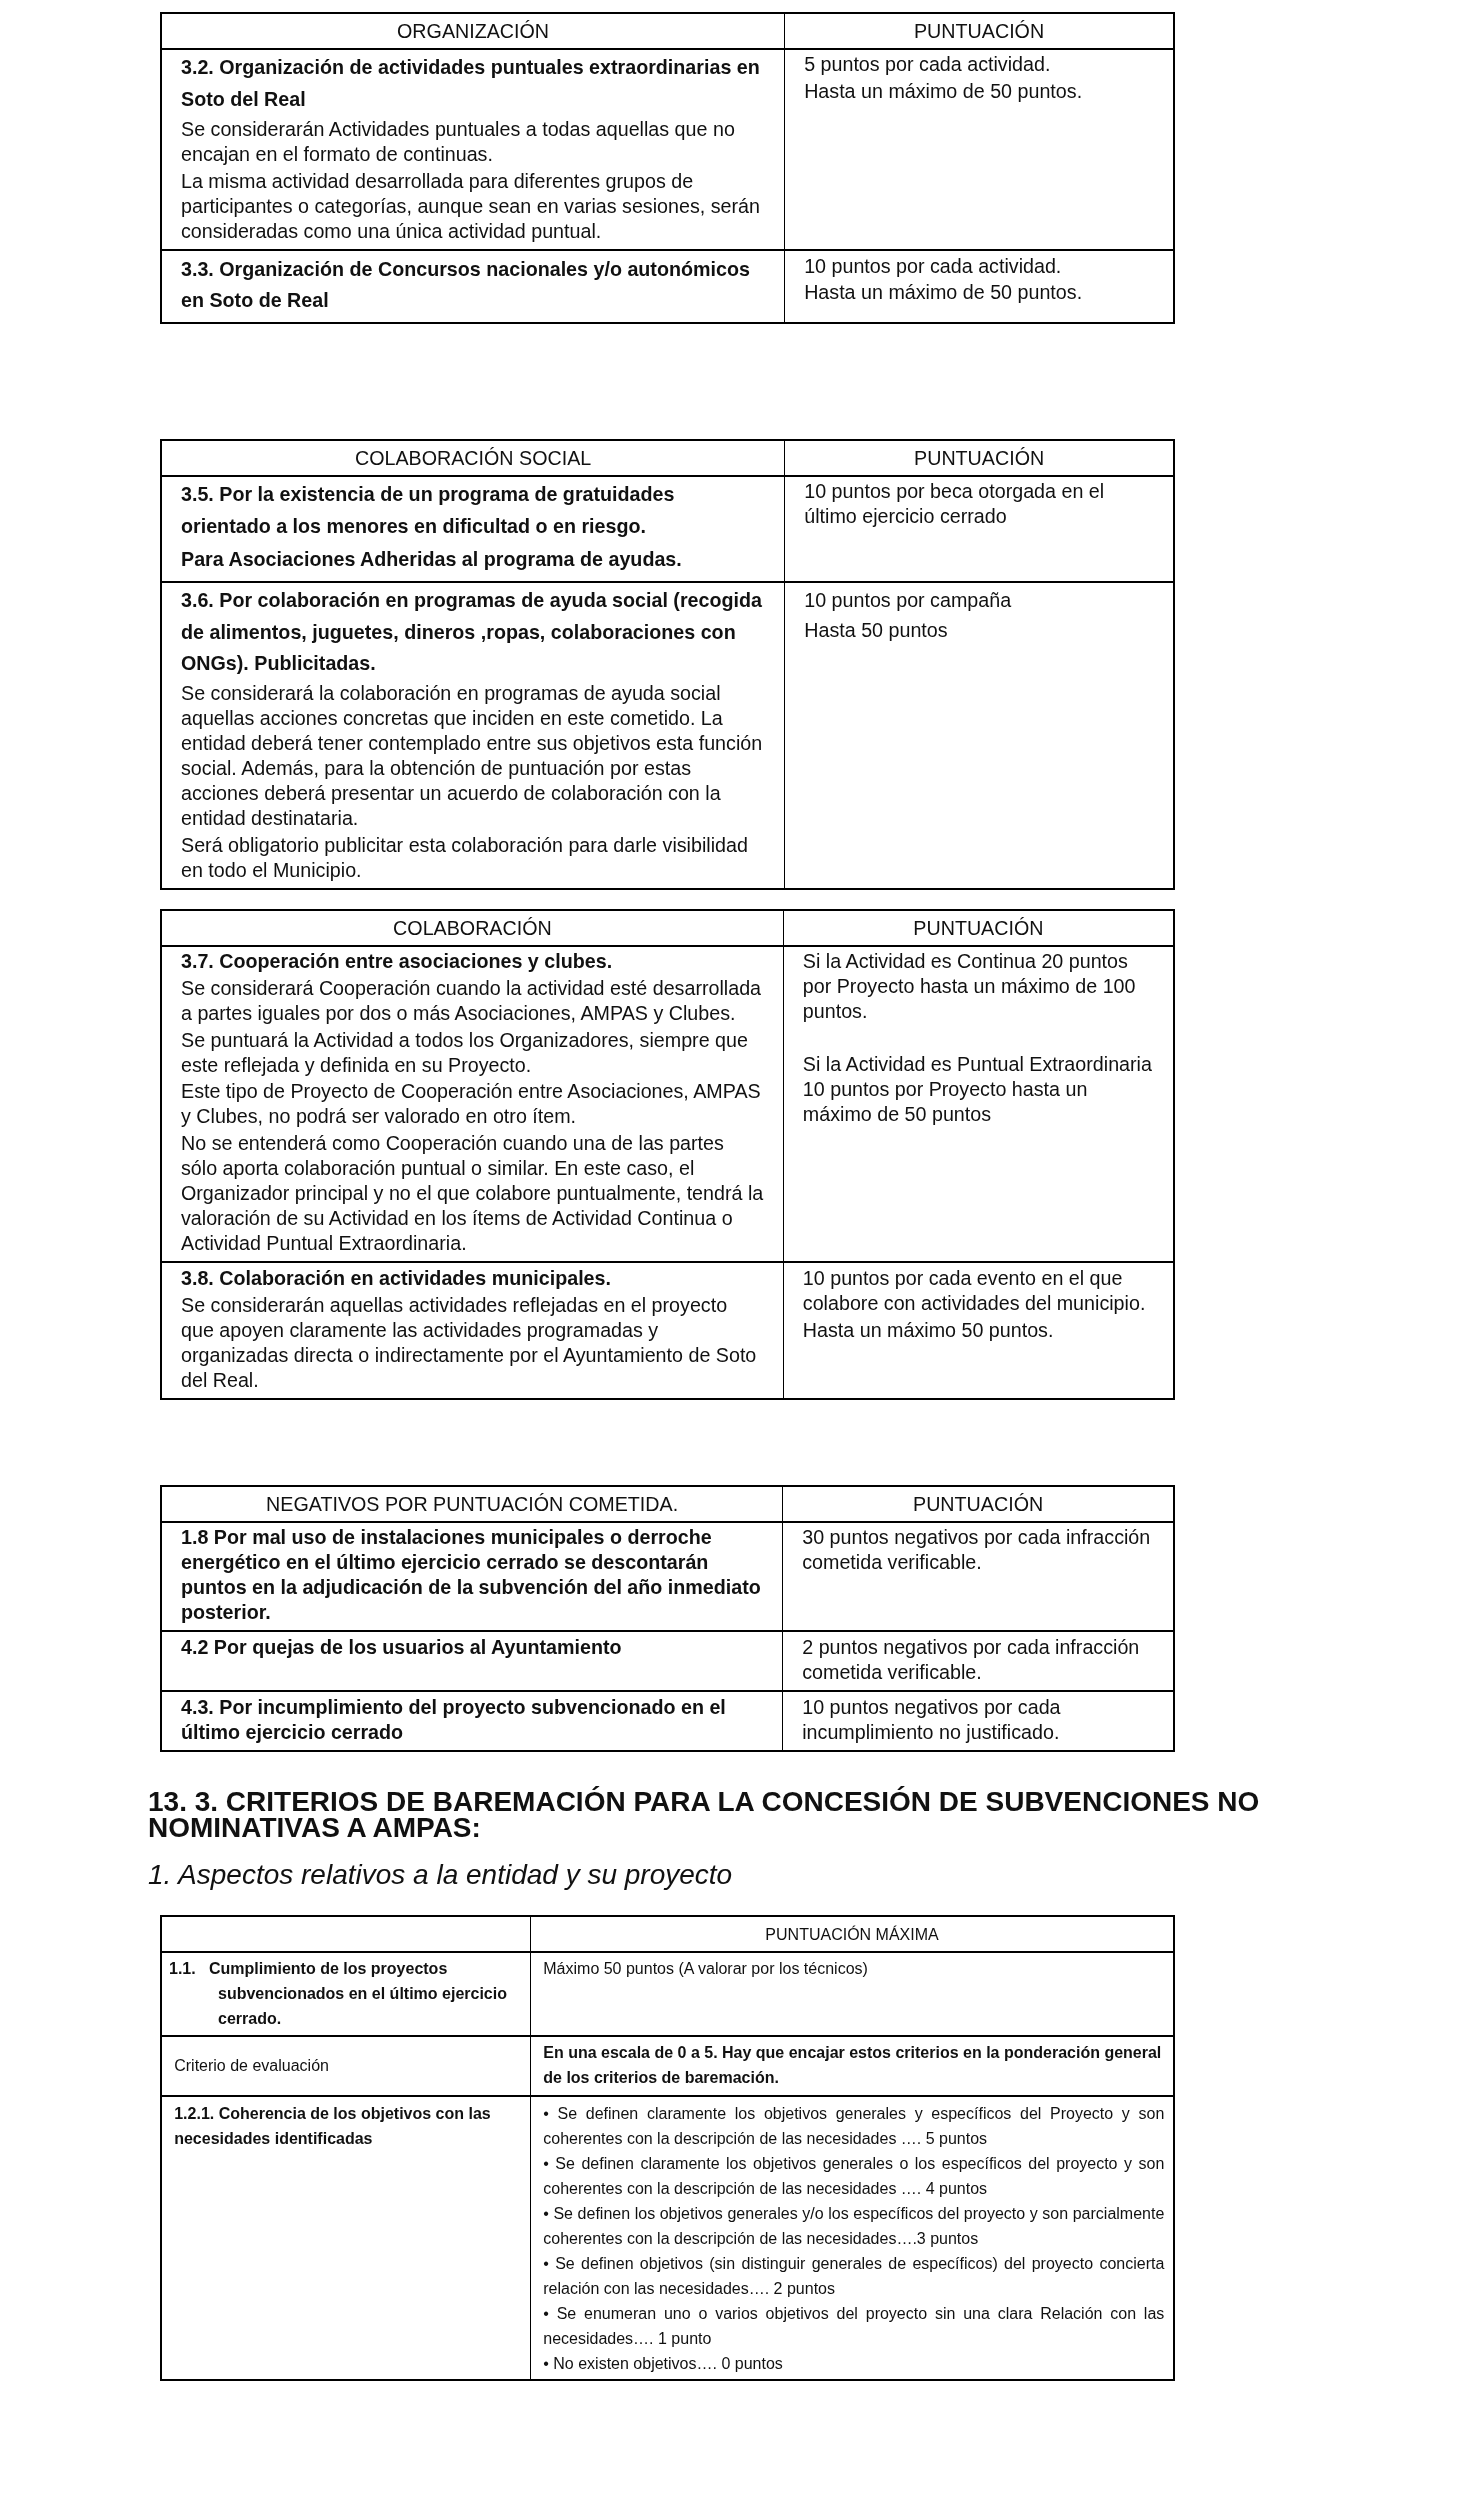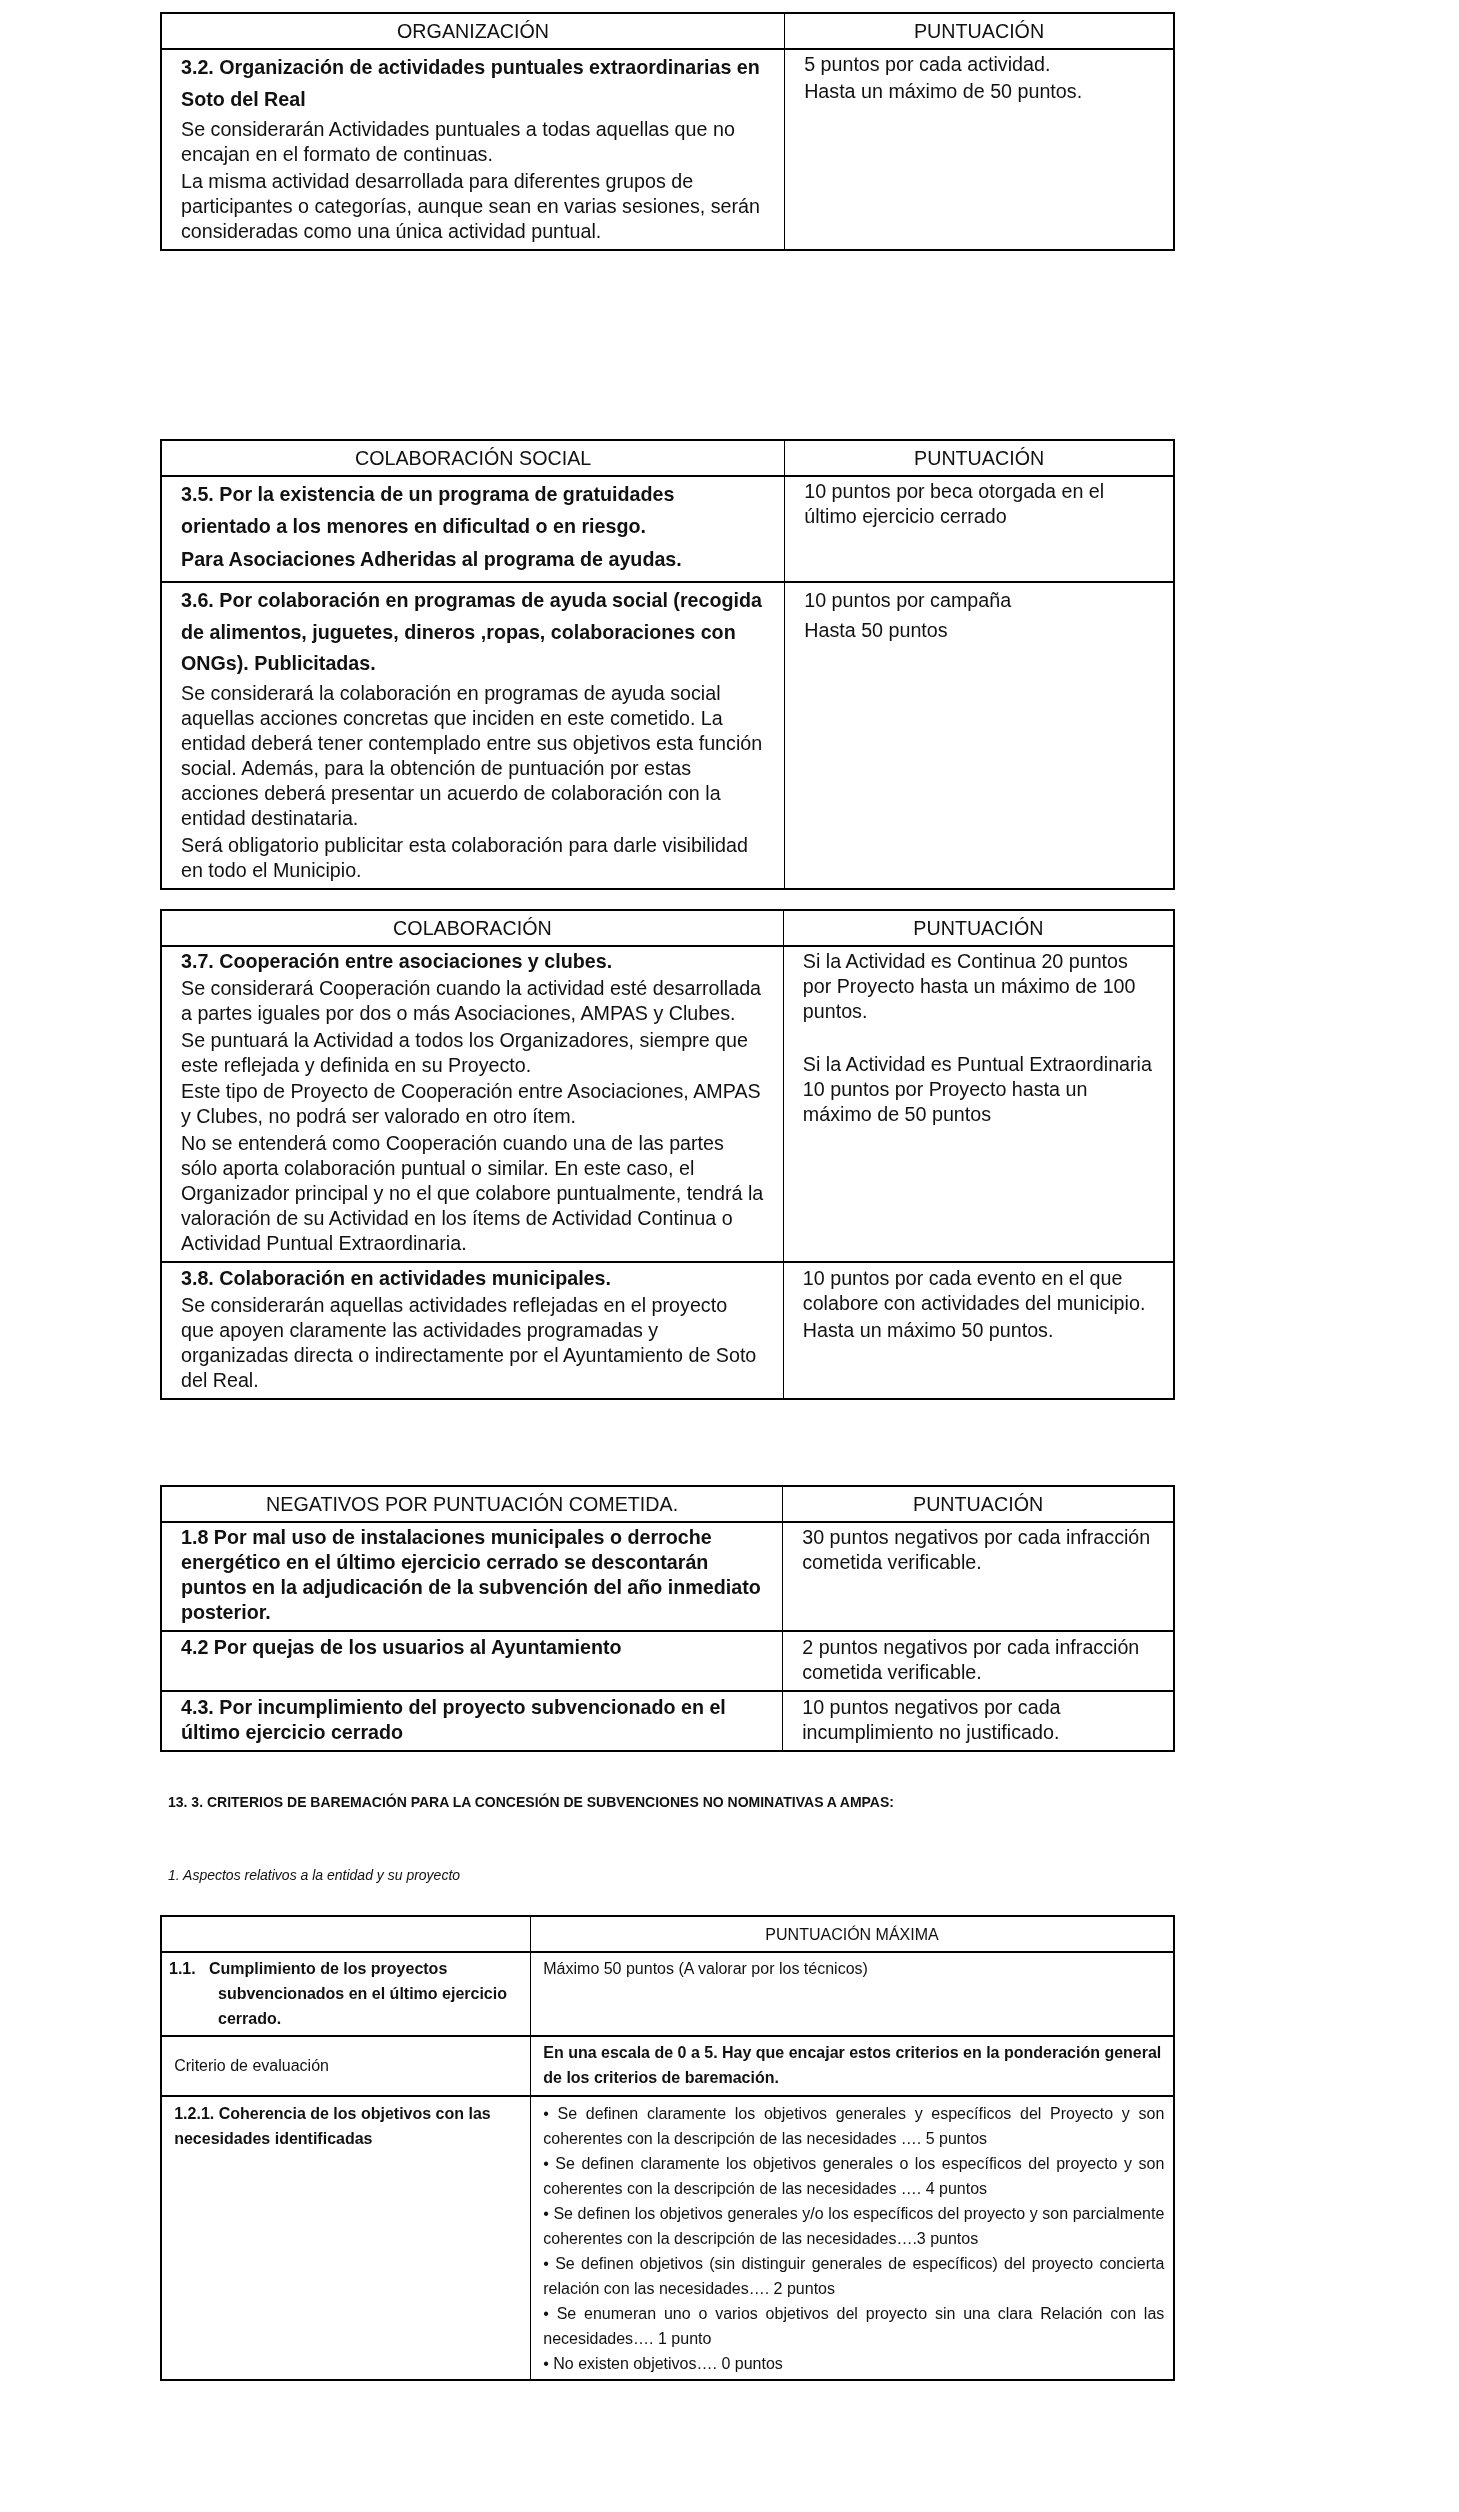--- a/index.html
+++ b/index.html
@@ -21,22 +21,22 @@
   .tbl td.b { padding-left: 19px; }
   .p { margin: 0 0 1.7px 0; }
   .bold { font-weight: bold; }
   .tall { line-height: 31.5px; }
   .gap { height: 26px; }
   .t1 { top: 12.2px; }
   .t2 { top: 439px; }
   .t3 { top: 909px; }
   .t4 { top: 1485px; }
   .heading {
-    position: absolute; left: 168px; width: 1137px;
-    font-size: 14px; line-height: 26px;
+    position: absolute; left: 148px; width: 1137px;
+    font-size: 28px; line-height: 26px;
   }
   .h1 { top: 1789px; font-weight: bold; }
   .h2 { top: 1862px; font-style: italic; }
   .t5 { top: 1915px; font-size: 16px; line-height: 25px; }
   .t5 .c1 { width: 383px; }
   .t5 .c2 { width: 716px; }
   .t5 td { padding: 3.5px 8.7px 3.5px 12.2px; }
   .t5 td.num { padding-left: 7px; }
   .hang { display: block; padding-left: 49px; text-indent: -49px; }
   .just { text-align: justify; }
@@ -55,20 +55,29 @@
     <td>
       <p class="p bold tall">3.2. Organización de actividades puntuales extraordinarias en Soto del Real</p>
       <p class="p">Se considerarán Actividades puntuales a todas aquellas que no encajan en el formato de continuas.</p>
       <p class="p">La misma actividad desarrollada para diferentes grupos de participantes o categorías, aunque sean en varias sesiones, serán consideradas como una única actividad puntual.</p>
     </td>
     <td class="b">
       <p class="p">5 puntos por cada actividad.</p>
       <p class="p">Hasta un máximo de 50 puntos.</p>
     </td>
   </tr>
+  <tr class="row">
+    <td>
+          <p class="p bold tall">3.3. Organización de Concursos nacionales y/o autonómicos en Soto de Real</p>
+        </td>
+    <td class="b">
+      <p class="p">10 puntos por cada actividad.</p>
+      <p class="p">Hasta un máximo de 50 puntos.</p>
+    </td>
+  </tr>
 </tbody>
   </table>
 
 <table class="tbl t2">
   <tbody>
       <tr class="head">
     <th class="col-a">COLABORACIÓN SOCIAL</th>
     <th class="col-b">PUNTUACIÓN</th>
   </tr>
   <tr class="row">

